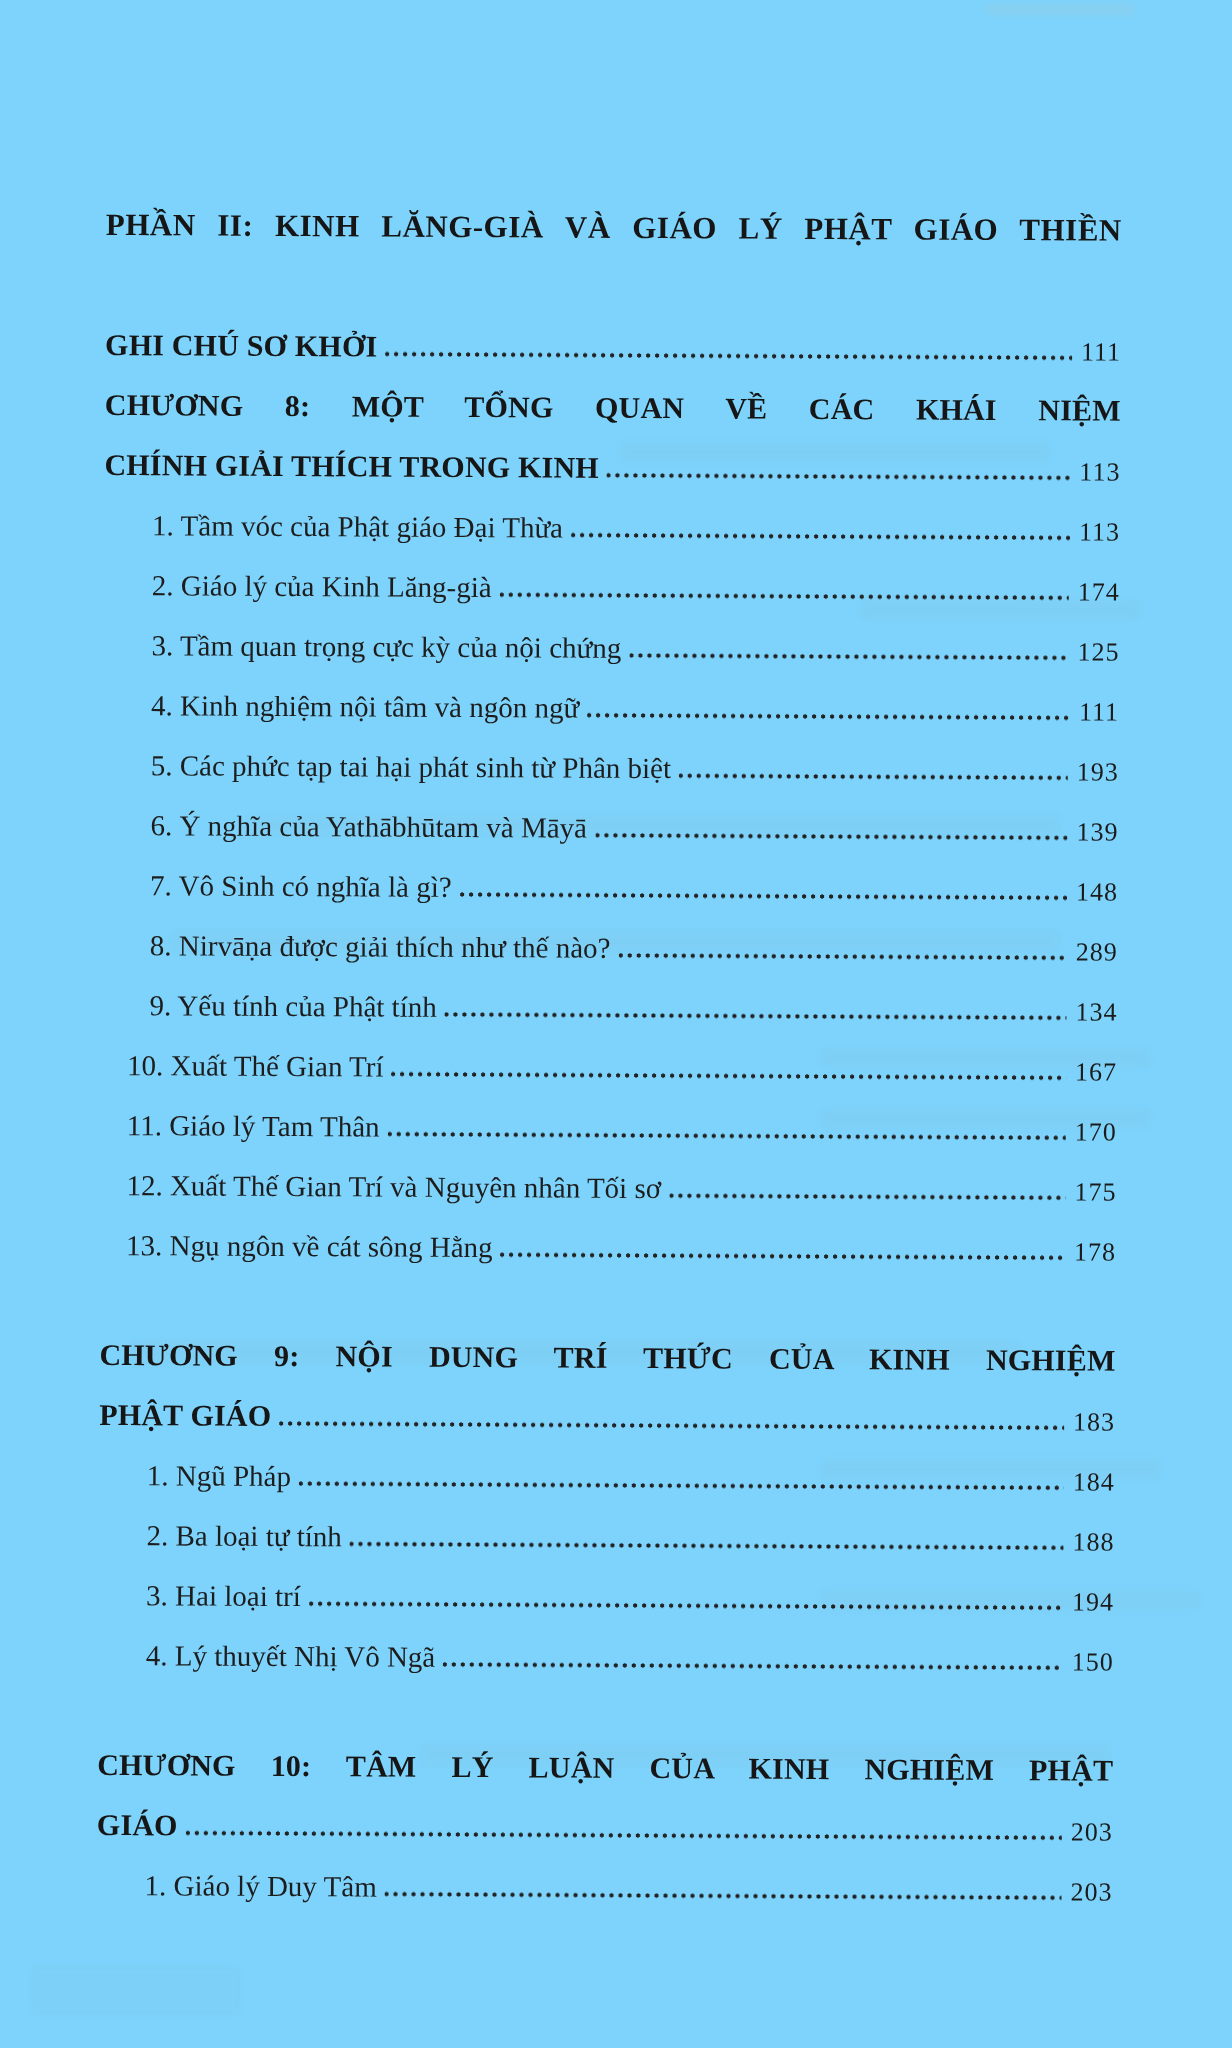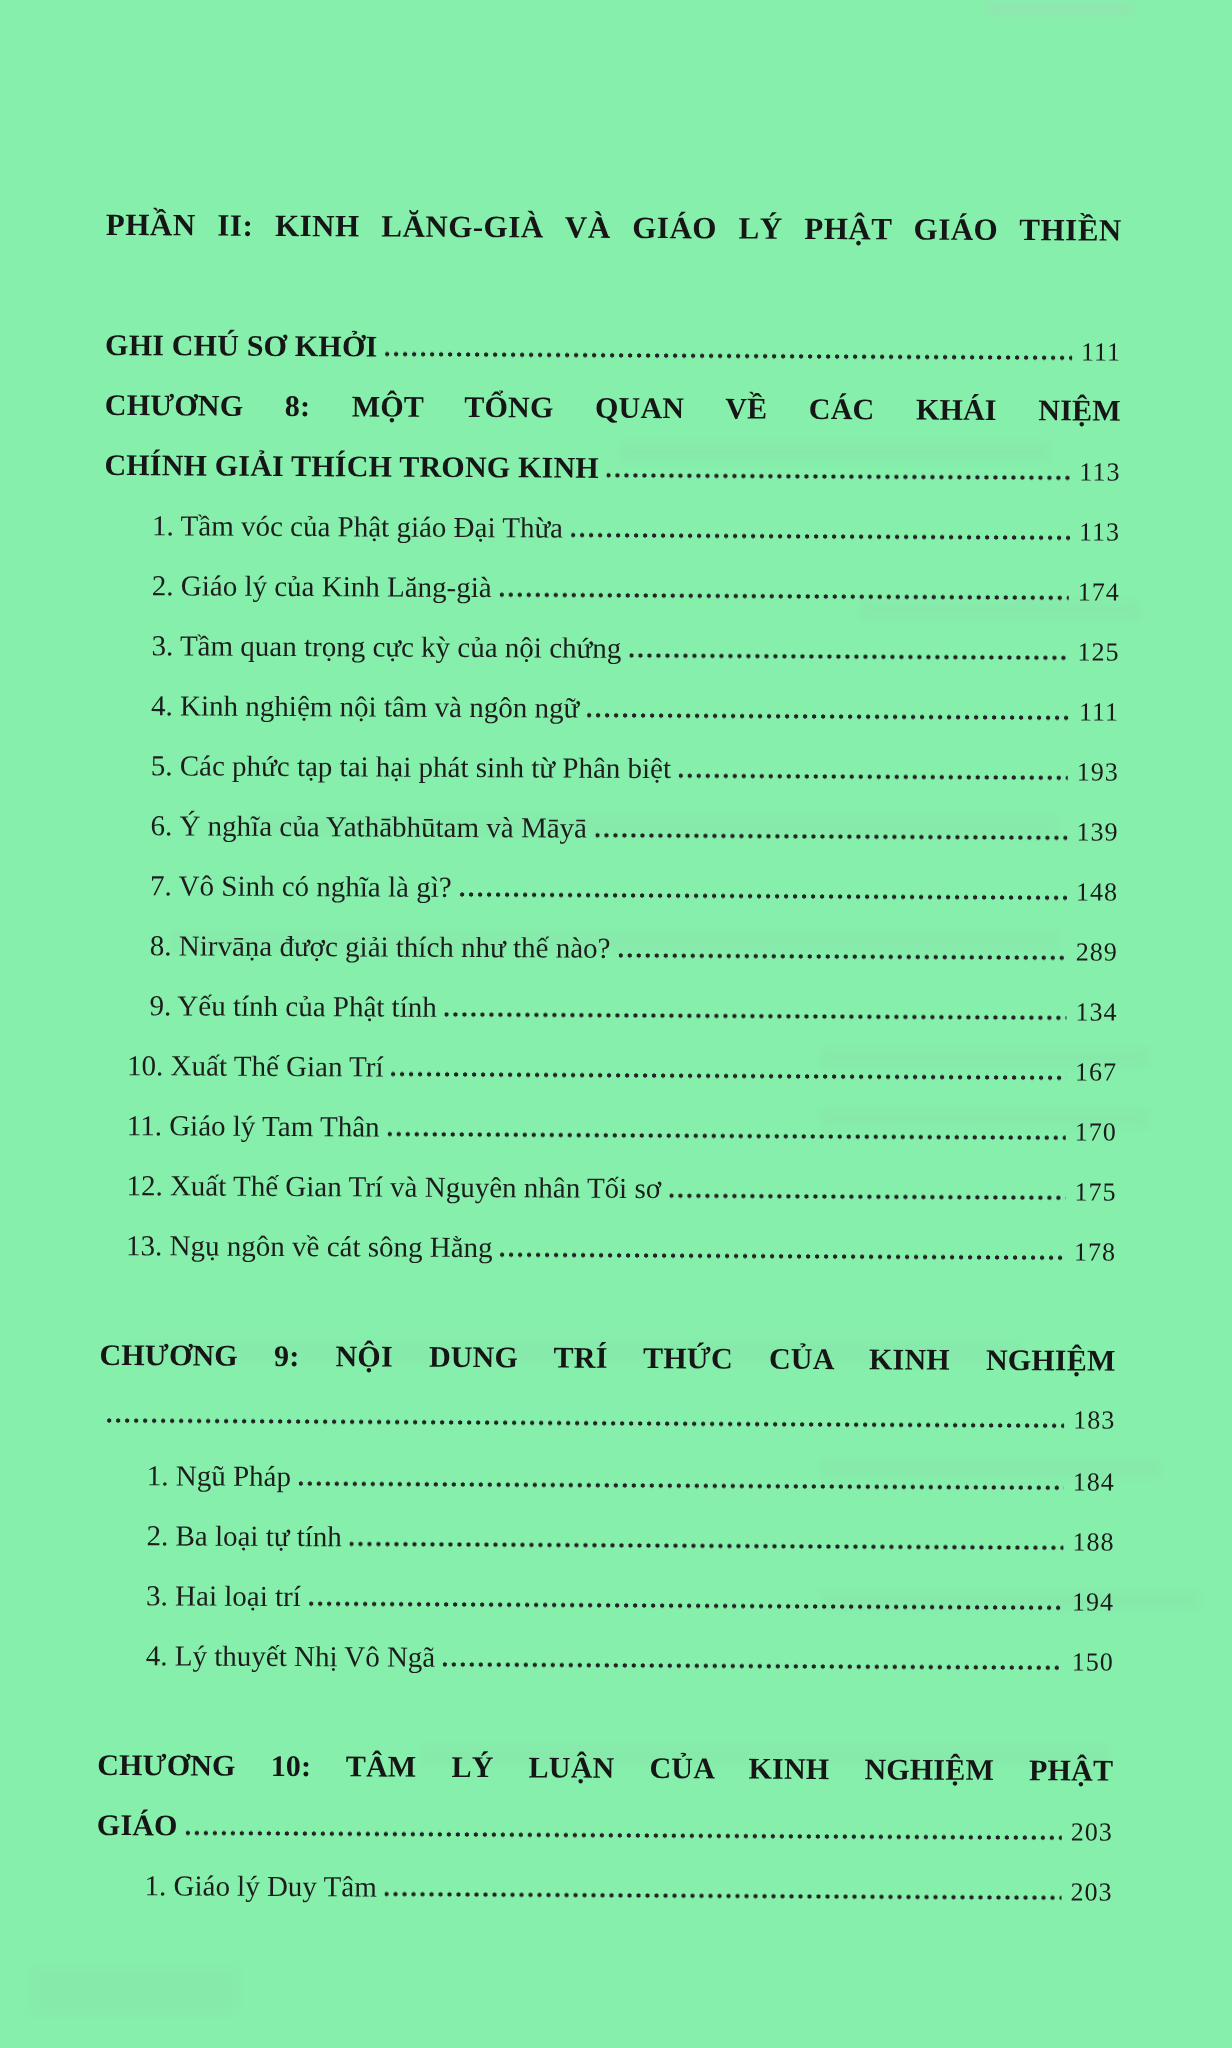--- a/index.html
+++ b/index.html
@@ -70,21 +70,21 @@
   .sm7{top:1108px;left:820px;width:330px;height:20px;}
   .sm8{top:1340px;left:130px;width:890px;height:24px;opacity:.055;}
   .sm9{top:1459px;left:820px;width:340px;height:20px;}
   .sm10{top:1590px;left:820px;width:380px;height:20px;}
   .sm11{top:1744px;left:420px;width:690px;height:22px;opacity:.05;}
   .sm12{top:1965px;left:30px;width:210px;height:50px;opacity:.04;}
 </style>
 </head>
 <body>
 
-<div class="page" style="background: #86efac;">
+<div class="page" style="background: #7dd3fc;">
   <div class="smudge sm1"></div>
   <div class="smudge sm2"></div>
   <div class="smudge sm3"></div>
   <div class="smudge sm4"></div>
   <div class="smudge sm5"></div>
   <div class="smudge sm6"></div>
   <div class="smudge sm7"></div>
   <div class="smudge sm8"></div>
   <div class="smudge sm9"></div>
   <div class="smudge sm10"></div>
@@ -199,20 +199,21 @@
               <span class="lbl">13. Ngụ ngôn về cát sông Hằng</span>
               <span class="leader"></span>
               <span class="pagenum">178</span>
             </div>
           </div>
         </div>
         <div class="toc-section">
           <div class="entry chapter">
             <div class="jline">CHƯƠNG 9: NỘI DUNG TRÍ THỨC CỦA KINH NGHIỆM</div>
             <div class="lline">
+              <span class="lbl">PHẬT GIÁO</span>
               <span class="leader"></span>
               <span class="pagenum">183</span>
             </div>
           </div>
           <div class="entry item">
             <div class="lline">
               <span class="lbl">1. Ngũ Pháp</span>
               <span class="leader"></span>
               <span class="pagenum">184</span>
             </div>

